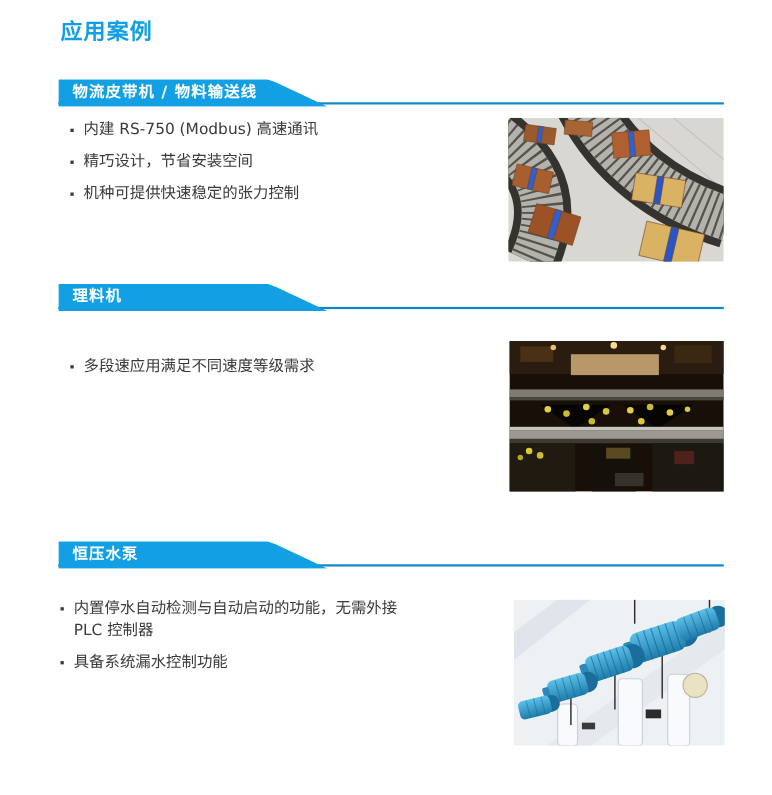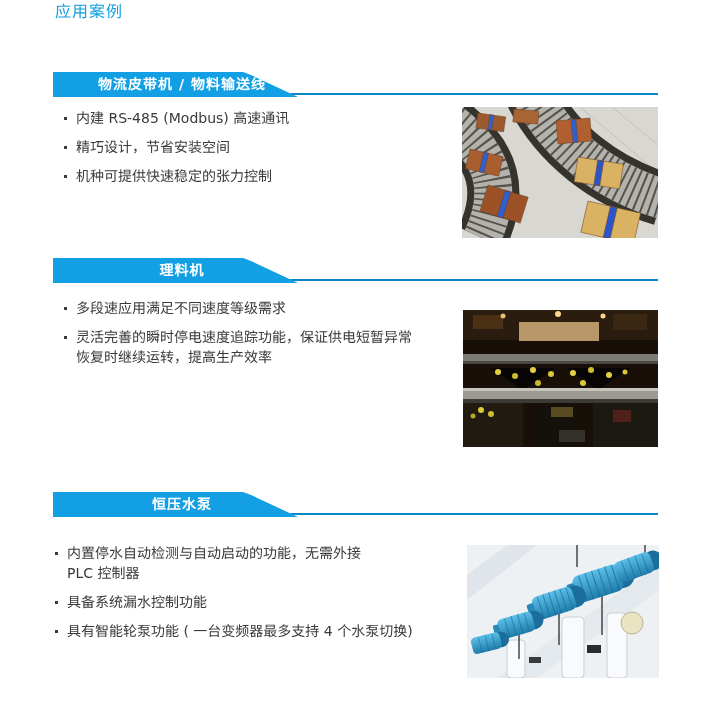--- a/index.html
+++ b/index.html
@@ -9,28 +9,27 @@
     --banner-text:#ffffff;
   }
   *{margin:0;padding:0;box-sizing:border-box;}
   html,body{background:#ffffff;}
   body{
     width:702px;height:723px;position:relative;overflow:hidden;
     font-family:"DejaVu Sans","Liberation Sans",sans-serif;
     color:var(--text);
   }
   .page-title{
-    position:absolute;left:55px;top:0;
-    font-size:16px;font-weight:normal;color:var(--accent);
+    position:absolute;left:55px;top:16px;
+    font-size:20px;font-weight:bold;color:var(--accent);
     line-height:24px;letter-spacing:1px;
   }
   .rule{
     position:absolute;left:53px;width:605px;height:23px;
     border-bottom:2px solid var(--rule);
-    text-align:center;
   }
   .banner{
     position:absolute;left:0;top:0;width:245px;height:25px;
     background:var(--accent);
     clip-path:polygon(0 0,190px 0,198px 3px,245px 25px,0 25px);
   }
   .banner span{
     display:block;color:var(--banner-text);
     font-size:14px;font-weight:bold;line-height:24px;
     padding-left:13px;letter-spacing:1px;white-space:nowrap;
@@ -57,21 +56,21 @@
 <div class="page">
 
   <h1 class="page-title">应用案例</h1>
 
   <div class="rule" style="top:72px">
     <div class="banner">
       <span>物流皮带机 / 物料输送线</span>
     </div>
   </div>
   <ul class="bullets" style="left:64px;top:108px">
-    <li>内建 RS-485 (Modbus) 高速通讯</li>
+    <li>内建 RS-750 (Modbus) 高速通讯</li>
     <li>精巧设计，节省安装空间</li>
     <li>机种可提供快速稳定的张力控制</li>
   </ul>
   <figure class="photo" style="left:462px;top:107px;width:196px;height:131px" role="img" aria-label="曲线滚筒输送线上贴蓝色胶带的纸箱">
     <svg width="196" height="131" viewBox="0 0 196 131">
       <rect width="196" height="131" fill="#d9d7d2"></rect>
       <g stroke="#c4c1bb" stroke-width="1">
         <line x1="150" y1="0" x2="196" y2="38"></line>
         <line x1="118" y1="0" x2="196" y2="66"></line>
         <line x1="168" y1="92" x2="196" y2="112"></line>
@@ -120,24 +119,22 @@
           </g>
       </g>
     </svg>
   </figure>
 
   <div class="rule" style="top:258px">
     <div class="banner">
       <span>理料机</span>
     </div>
   </div>
-  <ul class="bullets" style="left:64px;top:298px">
+  <ul class="bullets" style="left:64px;top:323px">
     <li>多段速应用满足不同速度等级需求</li>
-    <li>灵活完善的瞬时停电速度追踪功能，保证供电短暂异常
-恢复时继续运转，提高生产效率</li>
   </ul>
   <figure class="photo" style="left:463px;top:310px;width:195px;height:137px" role="img" aria-label="工厂内的水果理料分拣输送设备">
     <svg width="195" height="137" viewBox="0 0 195 137">
       <rect width="195" height="137" fill="#170f08"></rect>
       <rect x="0" y="0" width="195" height="30" fill="#2a1c0e"></rect>
       <rect x="10" y="5" width="30" height="14" fill="#4a3014"></rect>
       <rect x="150" y="4" width="34" height="16" fill="#3a2812"></rect>
       <rect x="56" y="12" width="80" height="19" fill="#b89868"></rect>
       <circle cx="95" cy="4" r="3" fill="#ffd890"></circle>
       <circle cx="140" cy="6" r="2.5" fill="#ffd890"></circle>
@@ -179,21 +176,20 @@
 
   <div class="rule" style="top:492px">
     <div class="banner">
       <span>恒压水泵</span>
     </div>
   </div>
   <ul class="bullets" style="left:55px;top:543px;width:420px">
     <li>内置停水自动检测与自动启动的功能，无需外接
 PLC 控制器</li>
     <li>具备系统漏水控制功能</li>
-    <li>具有智能轮泵功能 ( 一台变频器最多支持 4 个水泵切换)</li>
   </ul>
   <figure class="photo" style="left:467px;top:545px;width:192px;height:133px" role="img" aria-label="成排安装的蓝色恒压水泵机组">
     <svg width="192" height="133" viewBox="0 0 192 133">
       <defs>
         <linearGradient id="pg" x1="0" y1="0" x2="0" y2="1">
           <stop offset="0" stop-color="#5cc0e8"></stop>
           <stop offset="1" stop-color="#1d7cab"></stop>
         </linearGradient>
       </defs>
       <rect width="192" height="133" fill="#eef1f3"></rect>

